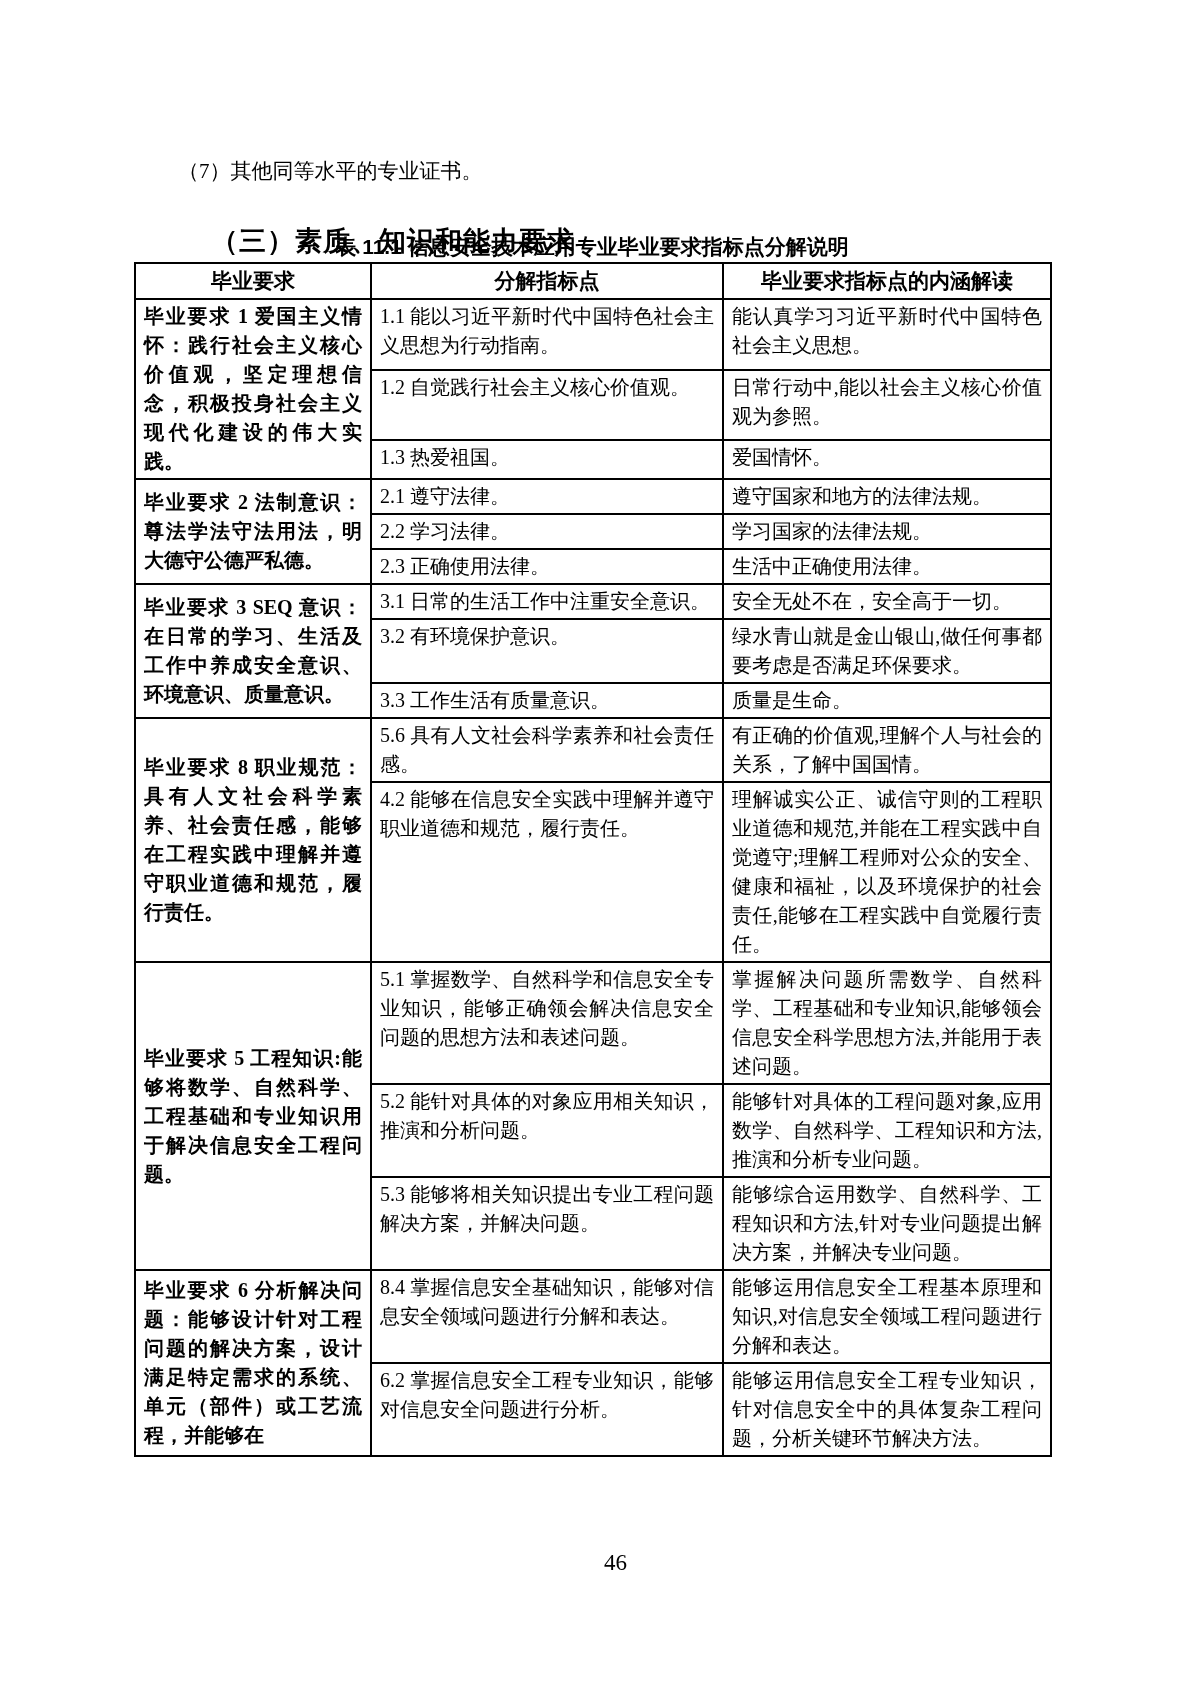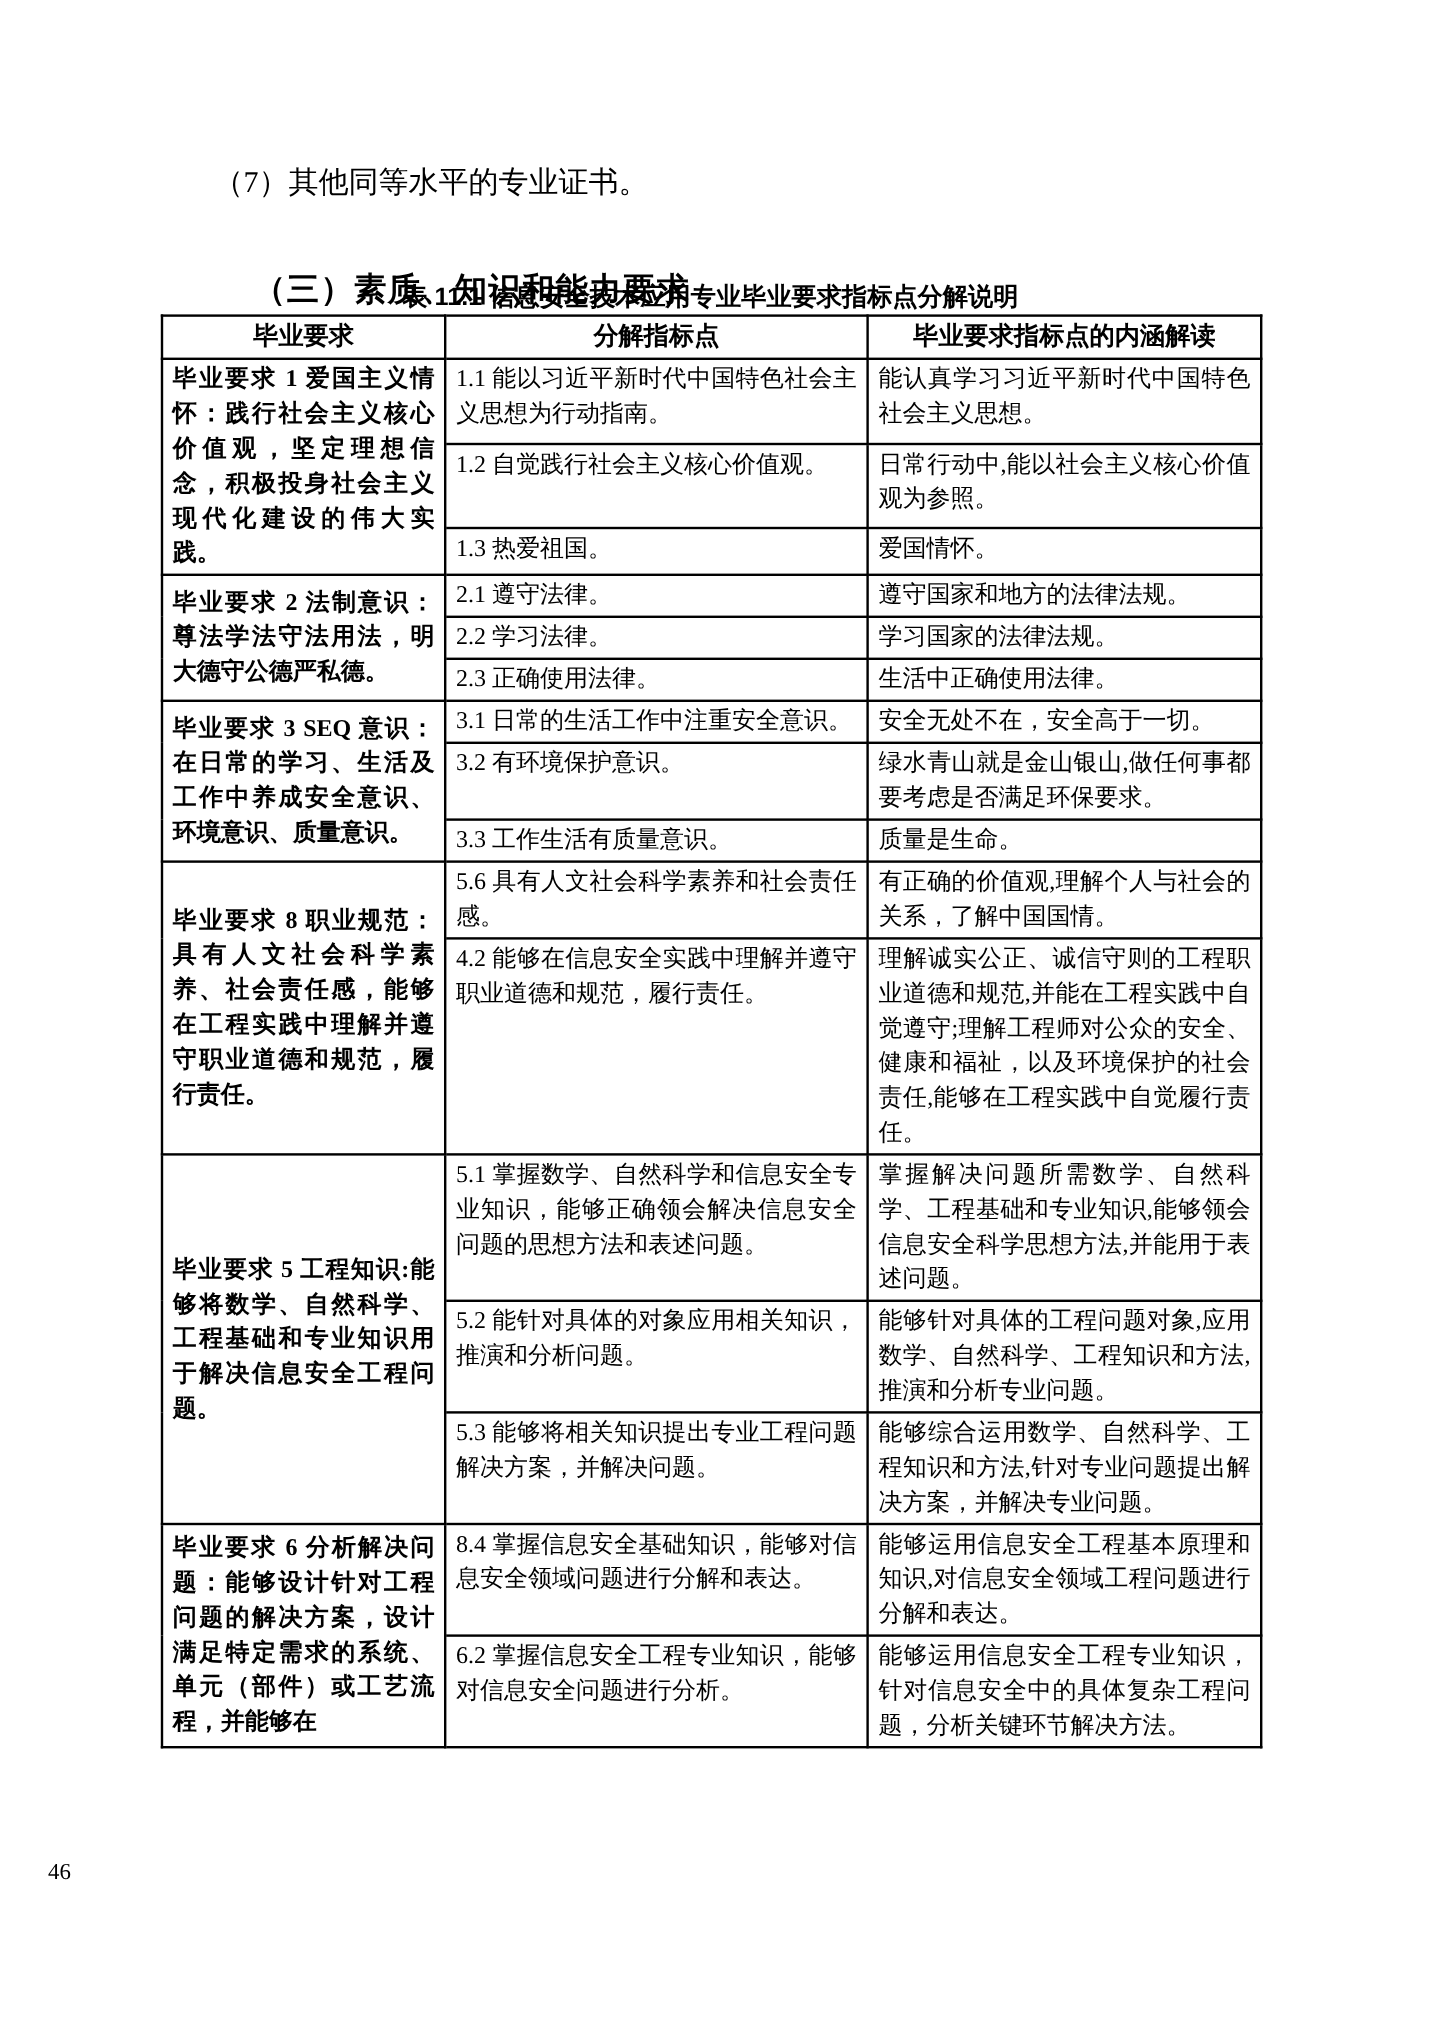--- a/index.html
+++ b/index.html
@@ -8,23 +8,23 @@
     position: relative;
     width: 1191px;
     height: 1684px;
     background: #ffffff;
     color: #000000;
     overflow: hidden;
     font-family: "Liberation Serif", "DejaVu Serif", serif;
   }
   .intro {
     position: absolute;
-    top: 139px;
+    top: 157px;
     left: 178px;
-    font-size: 25px;
+    font-size: 21px;
     line-height: 28px;
     text-align: right;
   }
   .heading {
     position: absolute;
     top: 188px;
     left: 211px;
     font-size: 27px;
     font-weight: 700;
     font-family: "Liberation Sans", "DejaVu Sans", sans-serif;
@@ -70,21 +70,22 @@
     padding: 2px 8px;
     vertical-align: top;
     text-align: justify;
   }
   .req-table td.req { vertical-align: middle; font-weight: bold; }
   .pageno {
     position: absolute;
     top: 1550px;
     left: 0;
     width: 100%;
-    font-size: 19px;
+    text-align: center;
+    font-size: 23px;
     padding-left: 40px;
   }
 </style>
 </head>
 <body>
 
 <div class="page">
 
   <p class="intro">（7）其他同等水平的专业证书。</p>
 

